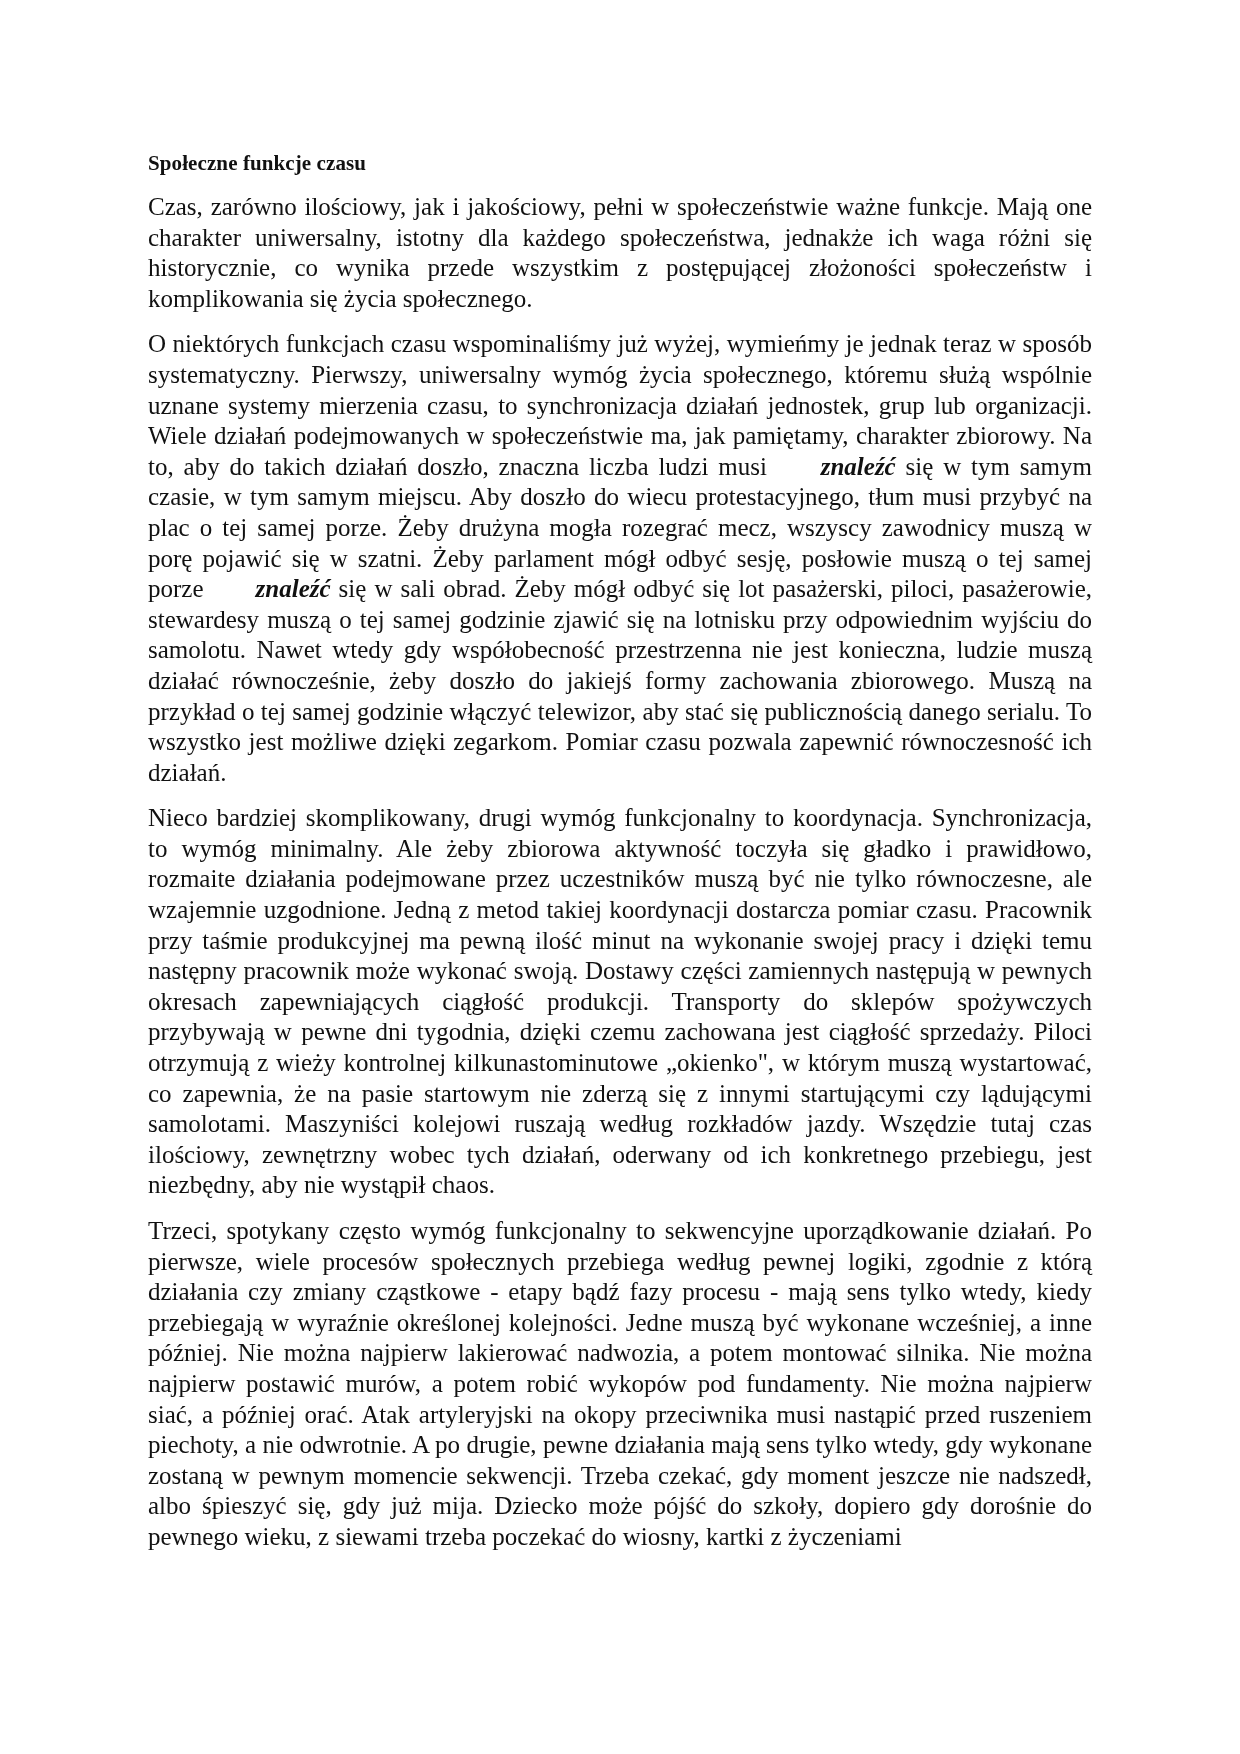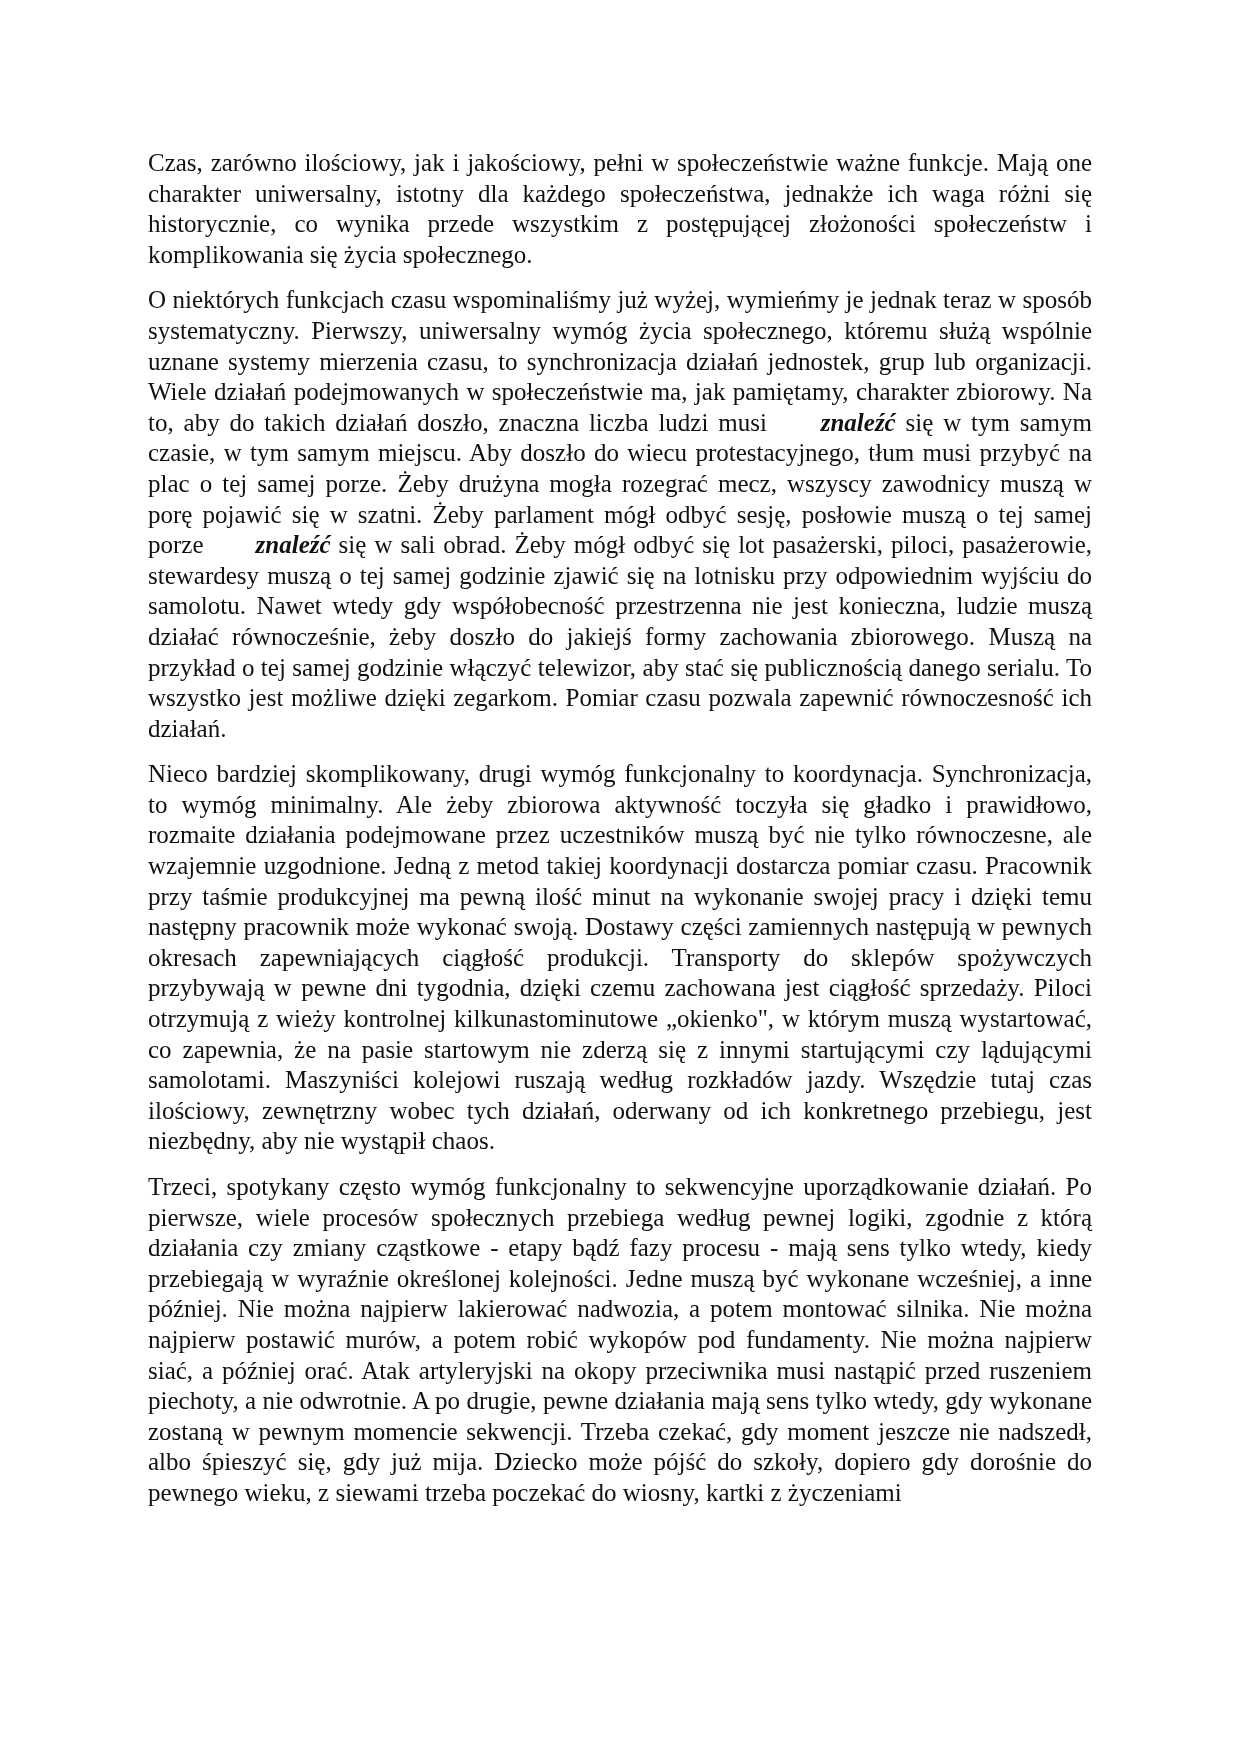--- a/index.html
+++ b/index.html
@@ -38,20 +38,21 @@
     .para em.emph {
       font-style: italic;
       font-weight: bold;
       margin-left: 44px;
     }
   </style>
 </head>
 <body>
 
 <div class="page">
+  <h1 class="doc-title">Społeczne funkcje czasu</h1>
 
   <p class="para">
     <span>Czas, zarówno ilościowy, jak i jakościowy, pełni w społeczeństwie ważne funkcje. Mają one charakter uniwersalny, istotny dla każdego społeczeństwa, jednakże ich waga różni się historycznie, co wynika przede wszystkim z postępującej złożoności społeczeństw i komplikowania się życia społecznego.</span>
   </p>
 
   <p class="para"><span>O niektórych funkcjach czasu wspominaliśmy już wyżej, wymieńmy je jednak teraz w sposób systematyczny. Pierwszy, uniwersalny wymóg życia społecznego, któremu służą wspólnie uznane systemy mierzenia czasu, to synchronizacja działań jednostek, grup lub organizacji. Wiele działań podejmowanych w społeczeństwie ma, jak pamiętamy, charakter zbiorowy. Na to, aby do takich działań doszło, znaczna liczba ludzi musi </span><em class="emph">znaleźć</em><span> się w tym samym czasie, w tym samym miejscu. Aby doszło do wiecu protestacyjnego, tłum musi przybyć na plac o tej samej porze. Żeby drużyna mogła rozegrać mecz, wszyscy zawodnicy muszą w porę pojawić się w szatni. Żeby parlament mógł odbyć sesję, posłowie muszą o tej samej porze </span><em class="emph">znaleźć</em><span> się w sali obrad. Żeby mógł odbyć się lot pasażerski, piloci, pasażerowie, stewardesy muszą o tej samej godzinie zjawić się na lotnisku przy odpowiednim wyjściu do samolotu. Nawet wtedy gdy współobecność przestrzenna nie jest konieczna, ludzie muszą działać równocześnie, żeby doszło do jakiejś formy zachowania zbiorowego. Muszą na przykład o tej samej godzinie włączyć telewizor, aby stać się publicznością danego serialu. To wszystko jest możliwe dzięki zegarkom. Pomiar czasu pozwala zapewnić równoczesność ich działań.</span></p>
 
   <p class="para">
     <span>Nieco bardziej skomplikowany, drugi wymóg funkcjonalny to koordynacja. Synchronizacja, to wymóg minimalny. Ale żeby zbiorowa aktywność toczyła się gładko i prawidłowo, rozmaite działania podejmowane przez uczestników muszą być nie tylko równoczesne, ale wzajemnie uzgodnione. Jedną z metod takiej koordynacji dostarcza pomiar czasu. Pracownik przy taśmie produkcyjnej ma pewną ilość minut na wykonanie swojej pracy i dzięki temu następny pracownik może wykonać swoją. Dostawy części zamiennych następują w pewnych okresach zapewniających ciągłość produkcji. Transporty do sklepów spożywczych przybywają w pewne dni tygodnia, dzięki czemu zachowana jest ciągłość sprzedaży. Piloci otrzymują z wieży kontrolnej kilkunastominutowe „okienko", w którym muszą wystartować, co zapewnia, że na pasie startowym nie zderzą się z innymi startującymi czy lądującymi samolotami. Maszyniści kolejowi ruszają według rozkładów jazdy. Wszędzie tutaj czas ilościowy, zewnętrzny wobec tych działań, oderwany od ich konkretnego przebiegu, jest niezbędny, aby nie wystąpił chaos.</span>
   </p>

